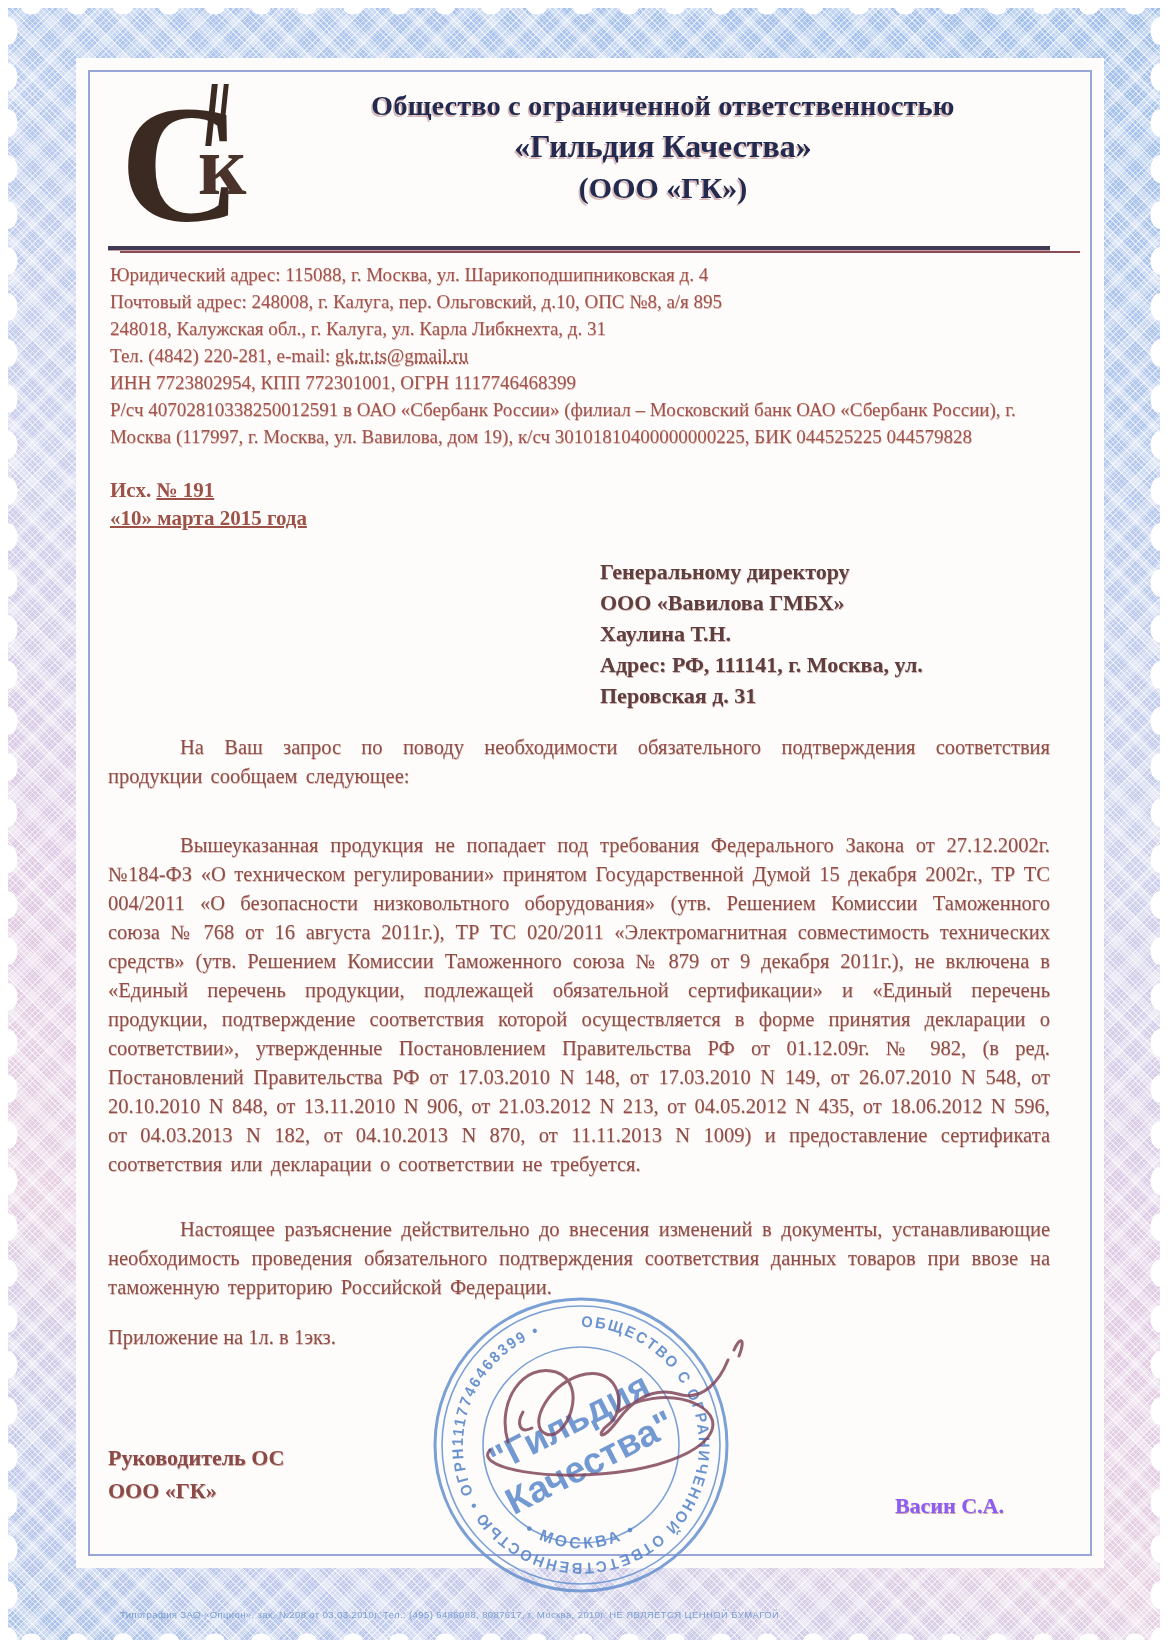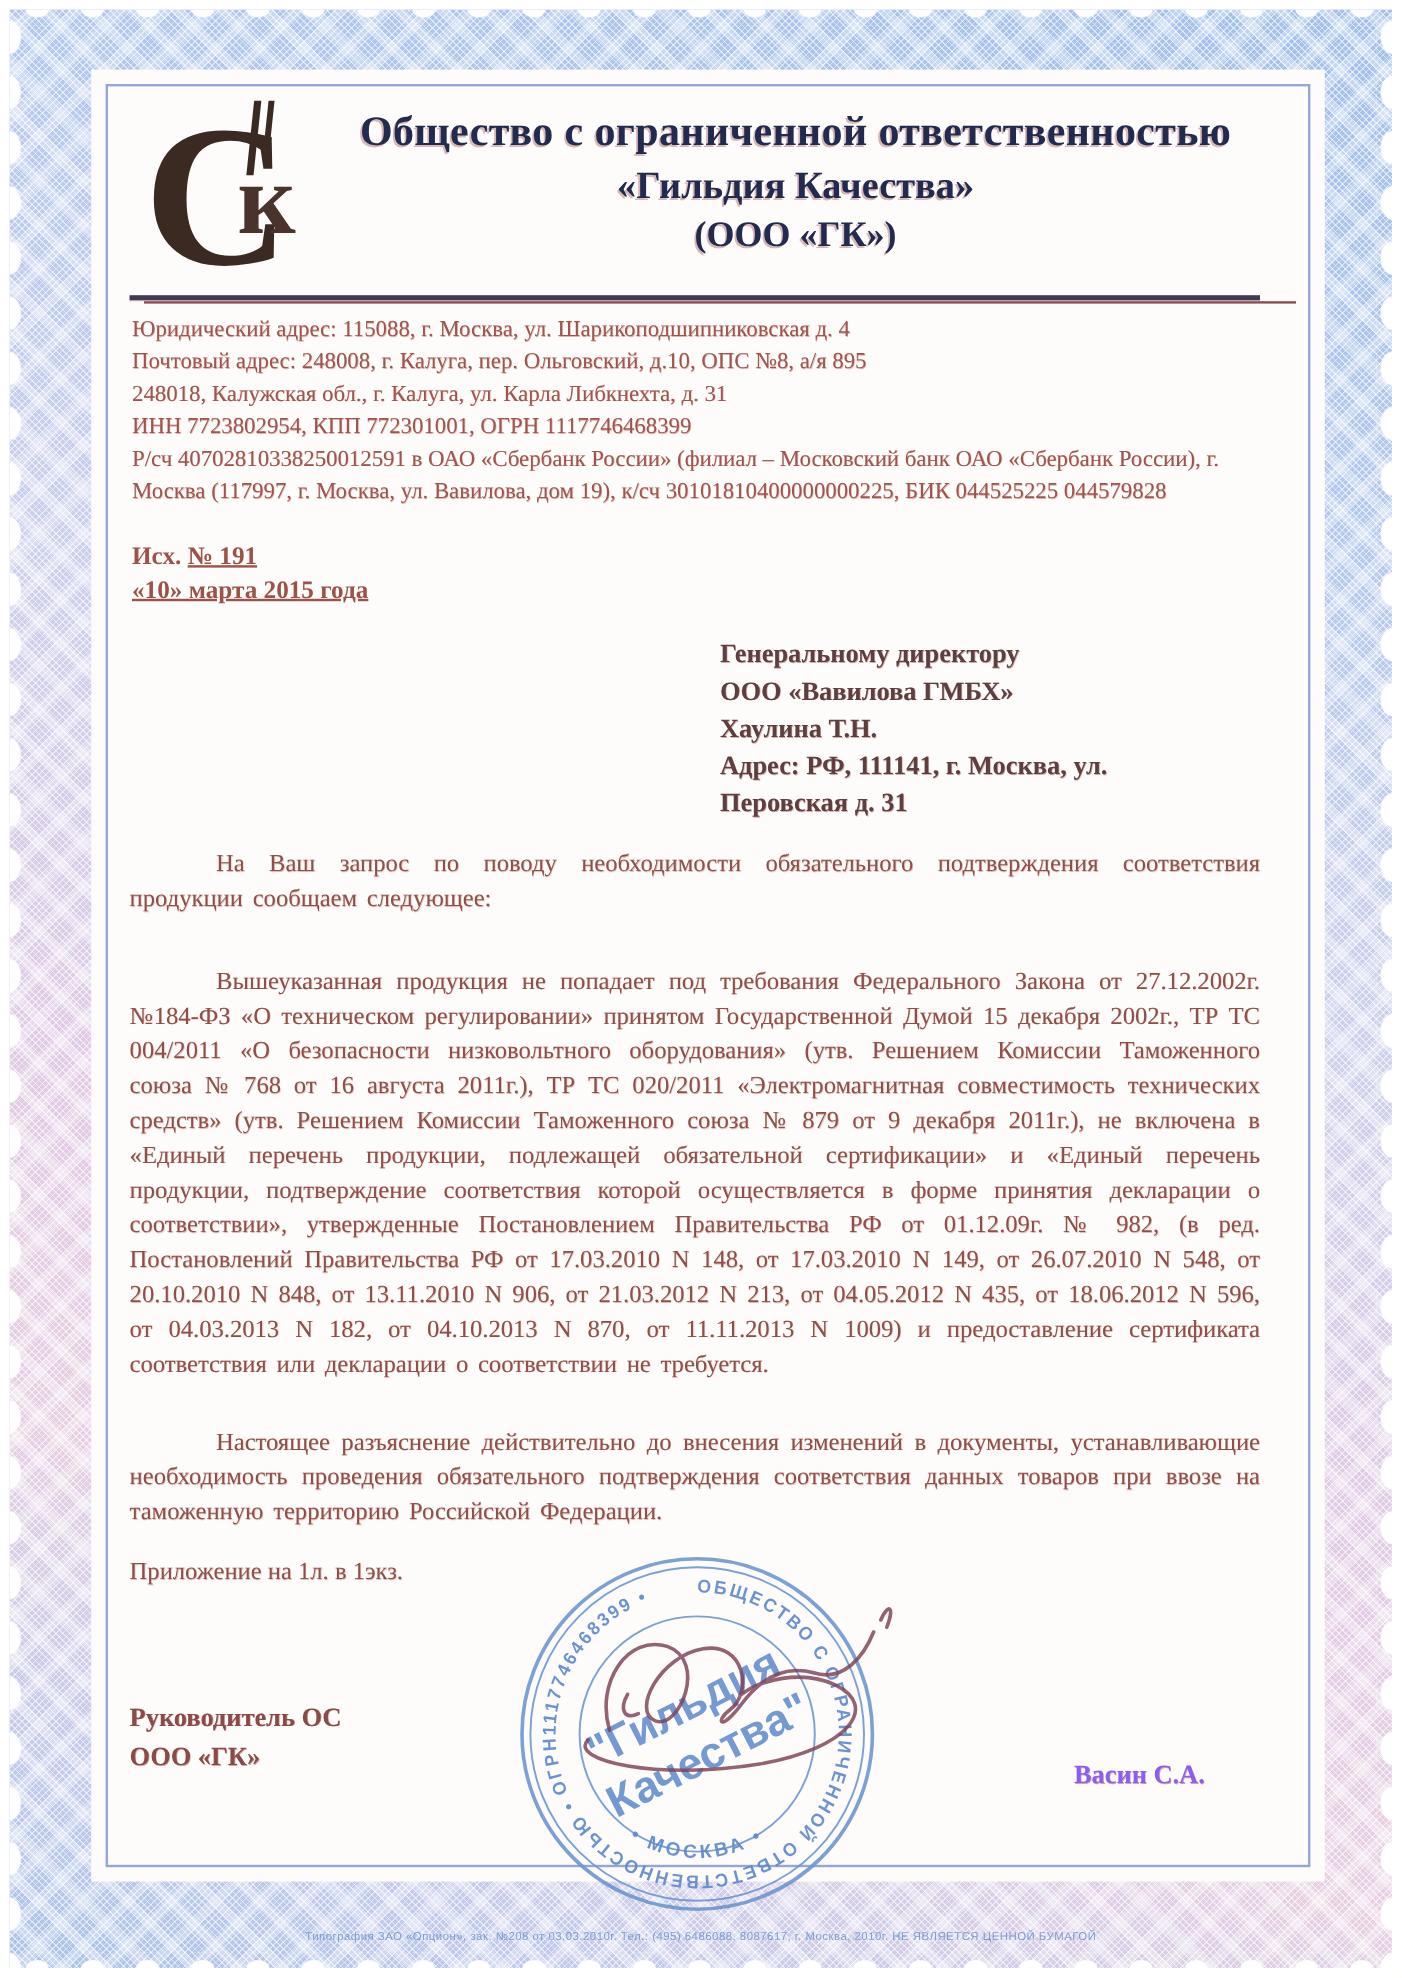--- a/index.html
+++ b/index.html
@@ -28,21 +28,21 @@
     position:absolute;left:88px;top:70px;right:76px;bottom:92px;
     background:#fdfcfa;border:2px solid #96a6d6;
     box-shadow:0 0 0 12px #fdfcfa;
     padding:10px 40px 0 18px;box-sizing:border-box;
   }
   
   .header{display:flex;align-items:flex-start;}
   .logo{width:150px;height:150px;position:relative;flex:0 0 auto;margin-left:18px;}
   .titles{flex:1;text-align:center;color:#222a50;font-weight:bold;
     text-shadow:-1.5px 1.5px 0 rgba(160,80,85,.4);padding-top:8px;}
-  .title-1{font-size:35px;letter-spacing:.3px;}
+  .title-1{font-size:28px;letter-spacing:.3px;}
   .title-2{font-size:32px;margin-top:6px;}
   .title-3{font-size:30px;margin-top:6px;}
   
   .rule-1{height:4px;background:#403a54;margin:14px 0 1px 0;box-shadow:0 1px 0 rgba(140,70,80,.5);}
   .rule-2{height:2px;background:#8c4c56;margin:0 -30px 0 12px;}
   
   .contacts{margin:8px 0 0 2px;color:#a0544d;font-size:19px;line-height:27px;
     text-shadow:.5px .5px .5px rgba(190,110,100,.5);}
   .email{text-decoration:underline dotted;}
   
@@ -63,21 +63,21 @@
   .sig-row{display:flex;justify-content:space-between;margin-top:92px;gap:32px;}
   .sig-position{color:#8a4a46;font-weight:bold;font-size:22px;line-height:33px;
     text-shadow:.6px .6px .5px rgba(160,80,80,.5);}
   .sig-name{color:#8b5cf6;font-weight:bold;font-size:22px;margin:52px 46px 0 12px;
     text-shadow:.6px .6px .5px rgba(160,80,80,.5);}
   
   .stamp{position:absolute;left:428px;top:1292px;width:306px;height:306px;z-index:3;}
   .stamp svg{position:absolute;left:0;top:0;}
   .autograph{position:absolute;left:-62px;top:96px;width:360px;height:220px;z-index:4;}
   
-  .fine-print{position:absolute;left:120px;right:120px;bottom:28px;text-align:center;
+  .fine-print{position:absolute;left:120px;right:120px;bottom:28px;
     font-family:"Liberation Sans",sans-serif;font-size:9.5px;color:#6f96cc;
     letter-spacing:.4px;opacity:.9;z-index:2;}
 </style>
 </head>
 <body>
 
 <div class="page">
 
   <div class="lace"></div>
   <div class="scallop-top"></div>
@@ -103,20 +103,21 @@
       </div>
     </div>
 
     <div class="rule-1"></div>
     <div class="rule-2"></div>
 
     <div class="contacts">
       <div>Юридический адрес:  115088,  г. Москва, ул. Шарикоподшипниковская д. 4</div>
       <div>Почтовый адрес: 248008, г. Калуга, пер. Ольговский, д.10, ОПС №8, а/я 895</div>
       <div>248018, Калужская обл., г. Калуга, ул. Карла Либкнехта, д. 31</div>
+      <div><span>Тел. (4842) 220-281, e-mail: </span><span class="email">gk.tr.ts@gmail.ru</span></div>
       <div>ИНН 7723802954, КПП 772301001, ОГРН 1117746468399</div>
       <div>Р/сч 40702810338250012591 в ОАО «Сбербанк России» (филиал – Московский банк ОАО «Сбербанк России), г. Москва (117997,  г. Москва, ул. Вавилова, дом 19), к/сч 30101810400000000225, БИК 044525225 044579828</div>
     </div>
 
     <div class="ref">
       <div><span>Исх. </span><span class="u">№ 191</span></div>
       <div class="u">«10» марта 2015 года</div>
     </div>
 
     <div class="addressee">

